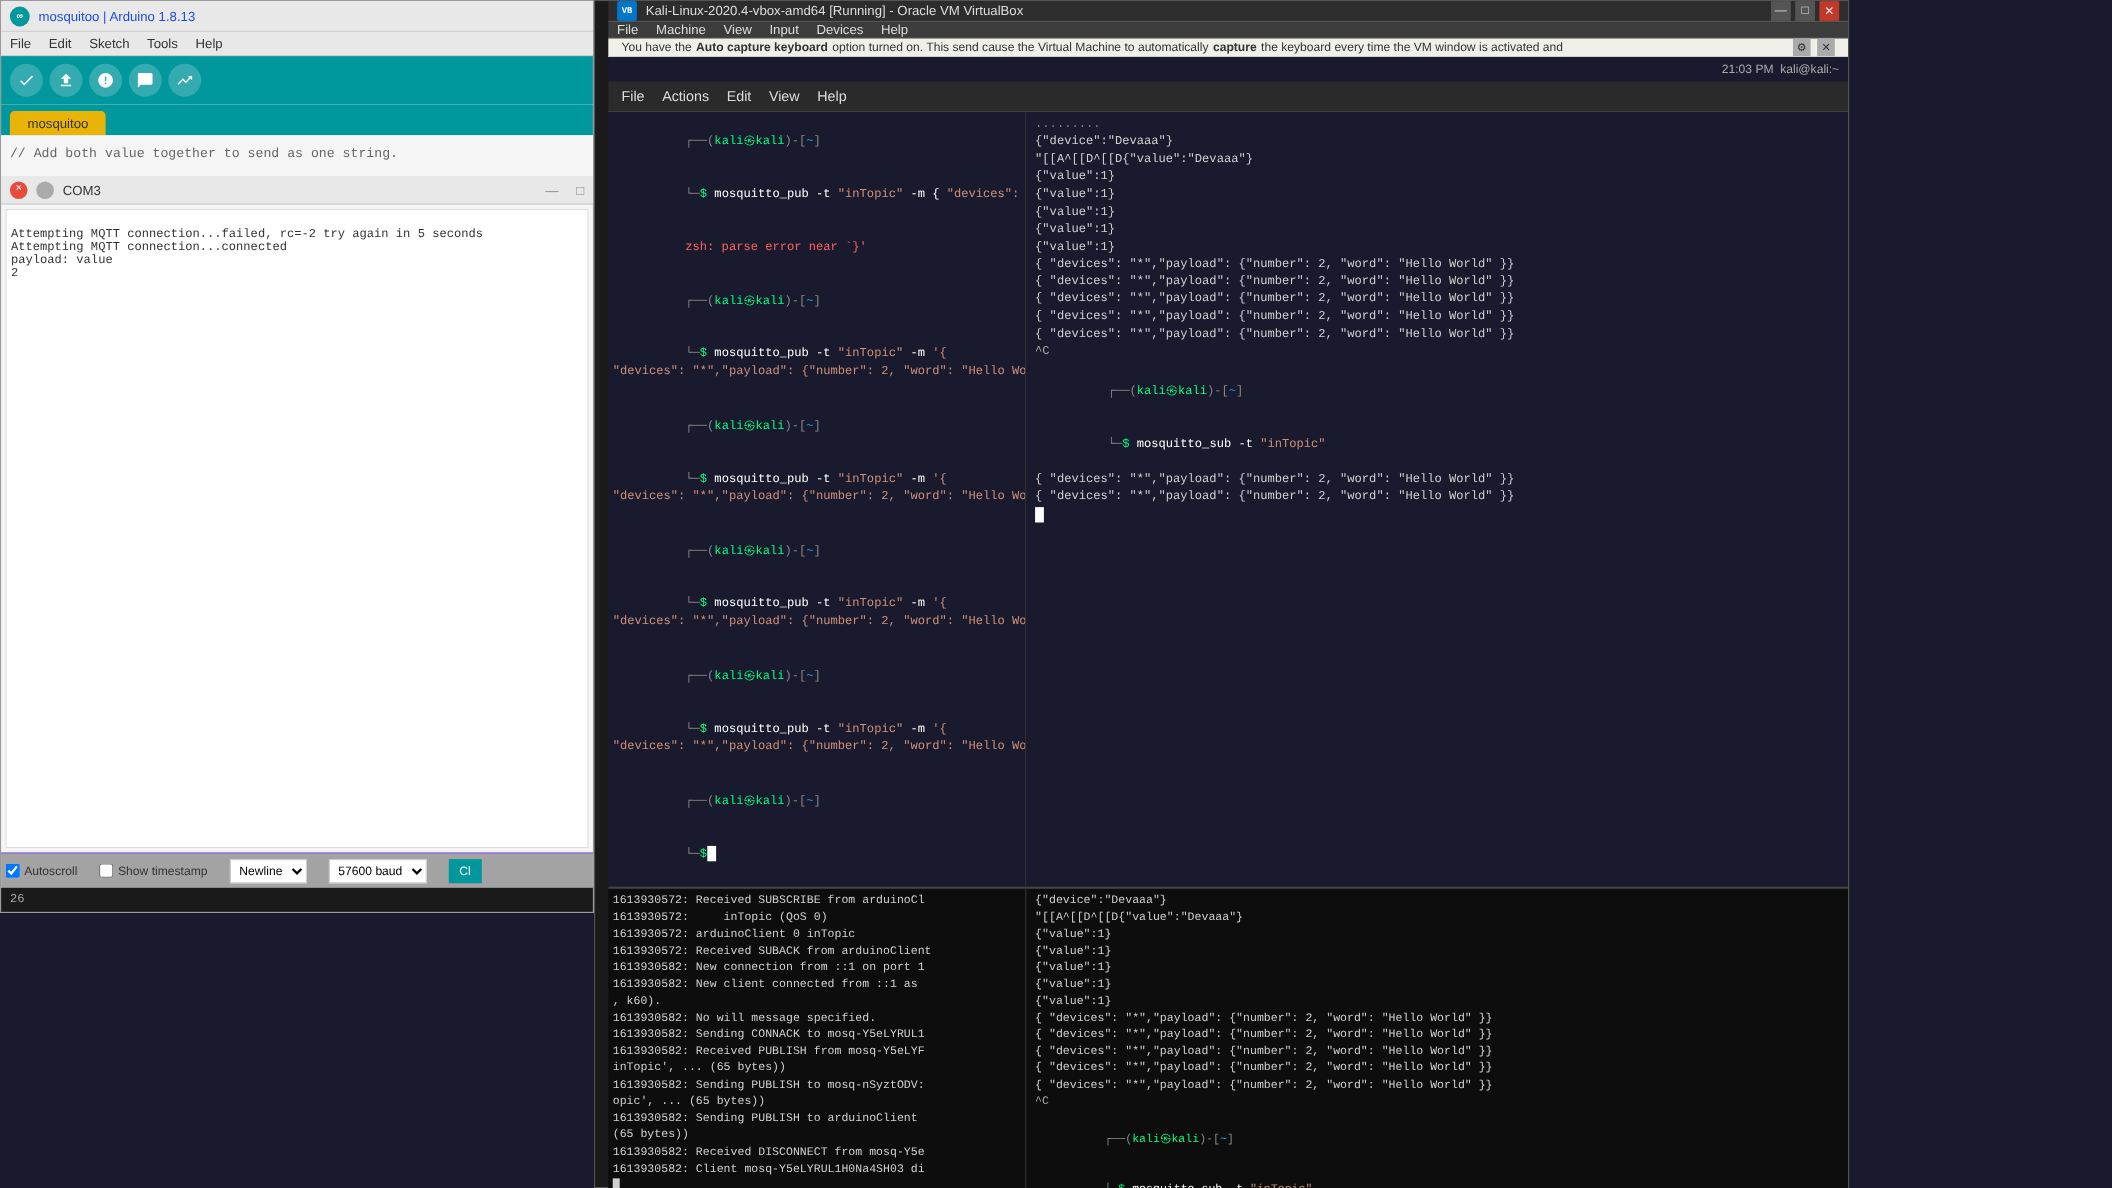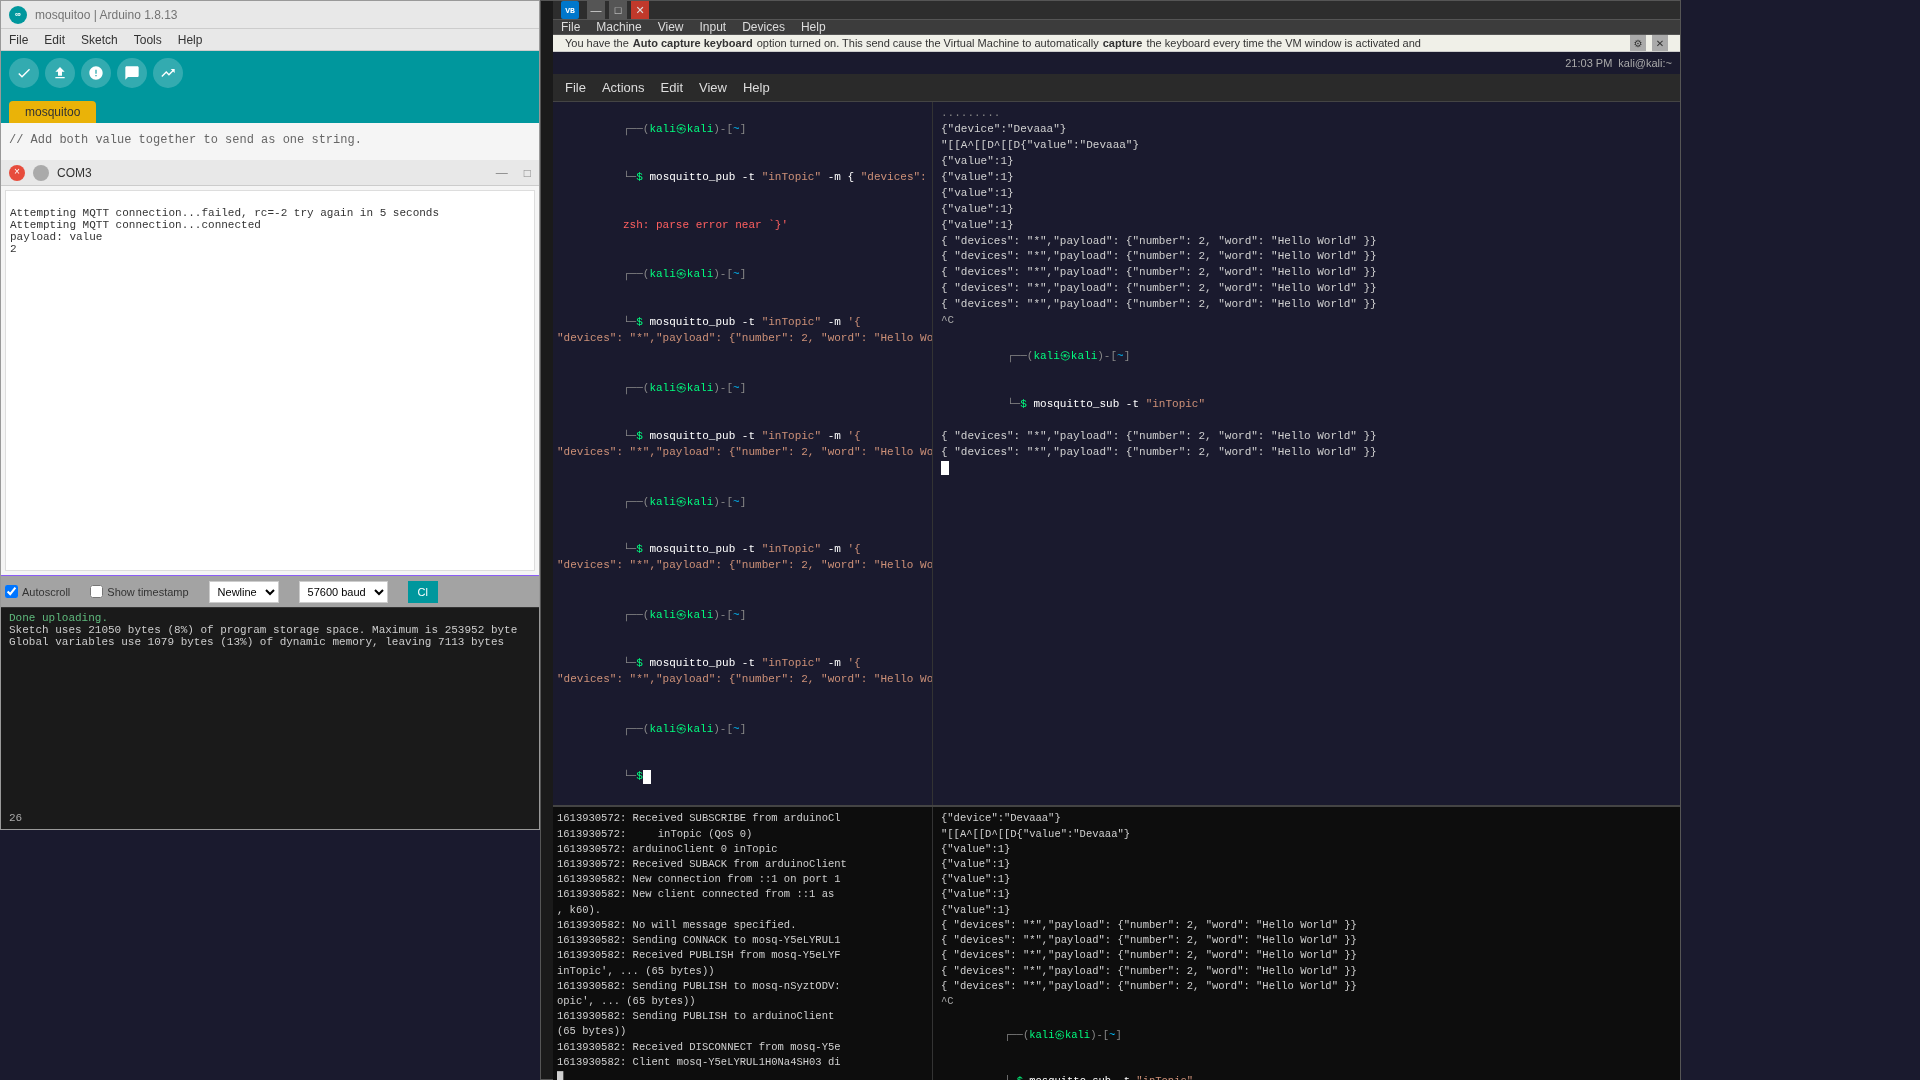--- a/index.html
+++ b/index.html
@@ -26,21 +26,21 @@
     }
     .arduino-logo {
       width: 18px; height: 18px;
       background: #00979d;
       border-radius: 50%;
       display: flex; align-items: center; justify-content: center;
       color: white; font-size: 8px; font-weight: bold;
     }
     .arduino-title-text {
       font-size: 12px;
-      color: #737373;
+      color: #1d4ed8;
       font-family: Arial, sans-serif;
     }
     .arduino-menubar {
       background: #e8e8e8;
       height: 22px;
       display: flex;
       align-items: center;
       padding: 0 8px;
       gap: 16px;
       border-bottom: 1px solid #ccc;
@@ -461,36 +461,32 @@
     </label>
     <select class="serial-select">
       <option>Newline</option>
     </select>
     <select class="serial-select">
       <option>57600 baud</option>
     </select>
     <button class="serial-btn">Cl</button>
   </div>
 
-  <div class="console-output">
-    <div style="color:#5fba7d;">Done uploading.</div>
-    <div>Sketch uses 21050 bytes (8%) of program storage space. Maximum is 253952 byte</div>
-    <div>Global variables use 1079 bytes (13%) of dynamic memory, leaving 7113 bytes</div>
-  </div>
 
   <div class="status-bar">
     <span>26</span>
   </div>
 </div>
 
 <div class="vbox-window">
   <div class="vbox-titlebar">
     <div class="vbox-logo" style="width:18px;height:18px;background:#0077cc;border-radius:2px;display:flex;align-items:center;justify-content:center;">
       <span style="color:white;font-size:8px;font-weight:bold;">VB</span>
     </div>
+    <span class="vbox-title-text">Kali-Linux-2020.4-vbox-amd64 [Running] - Oracle VM VirtualBox</span>
     <div class="vbox-win-controls">
       <button class="vbox-win-btn">—</button>
       <button class="vbox-win-btn">□</button>
       <button class="vbox-win-btn" style="background:#c0392b;">✕</button>
     </div>
   </div>
 
   <div class="vbox-menubar">
     <span>File</span>
     <span>Machine</span>

